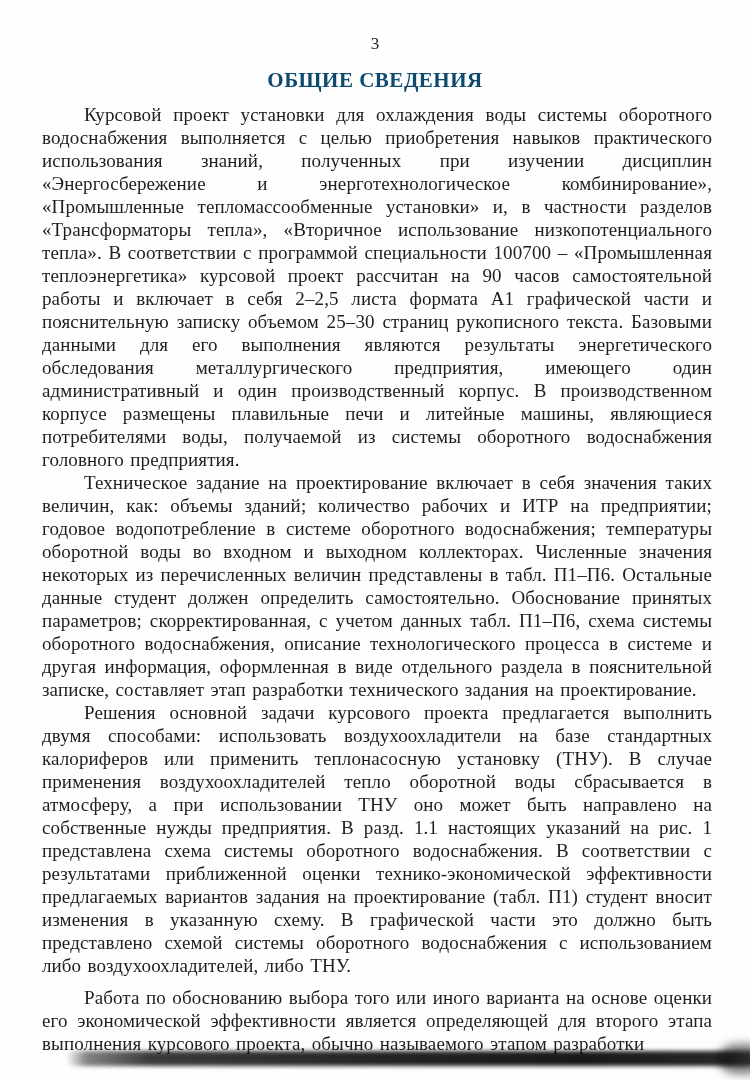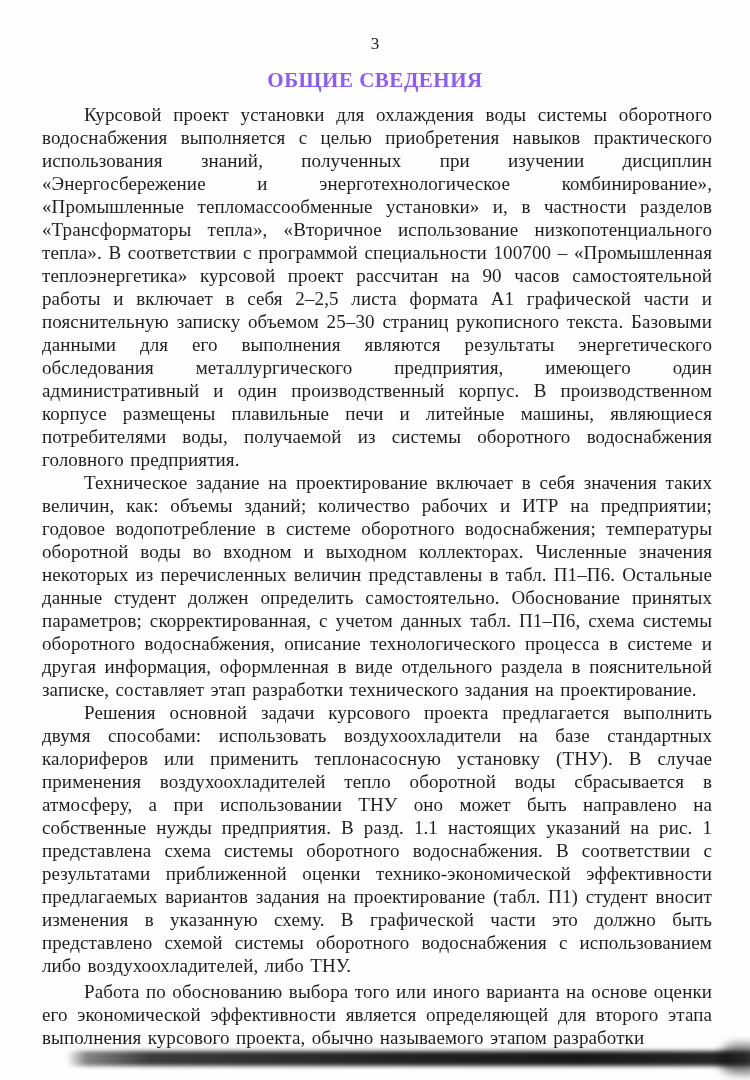--- a/index.html
+++ b/index.html
@@ -24,37 +24,37 @@
     line-height: 20px;
     color: #222;
   }
   .page-title {
     margin: 14px 0 11px 0;
     text-align: center;
     font-weight: bold;
     font-size: 21px;
     letter-spacing: 0.5px;
     line-height: 24px;
-    color: #8b5cf6;
+    color: #0c4a6e;
   }
   .content {
     padding: 0 38px 0 42px;
     font-size: 19px;
     line-height: 23px;
     letter-spacing: 0.1px;
   }
   .content p {
     margin: 0;
     text-indent: 42px;
     text-align: justify;
     text-align-last: left;
     word-spacing: 1.5px;
   }
   .content p.para-last {
-    margin-top: 3px;
+    margin-top: 9px;
   }
   
   .scan-shadow {
     position: absolute;
     left: 66px;
     right: -4px;
     top: 1051px;
     height: 15px;
     border-radius: 8px 2px 2px 10px;
     background: linear-gradient(to right,

